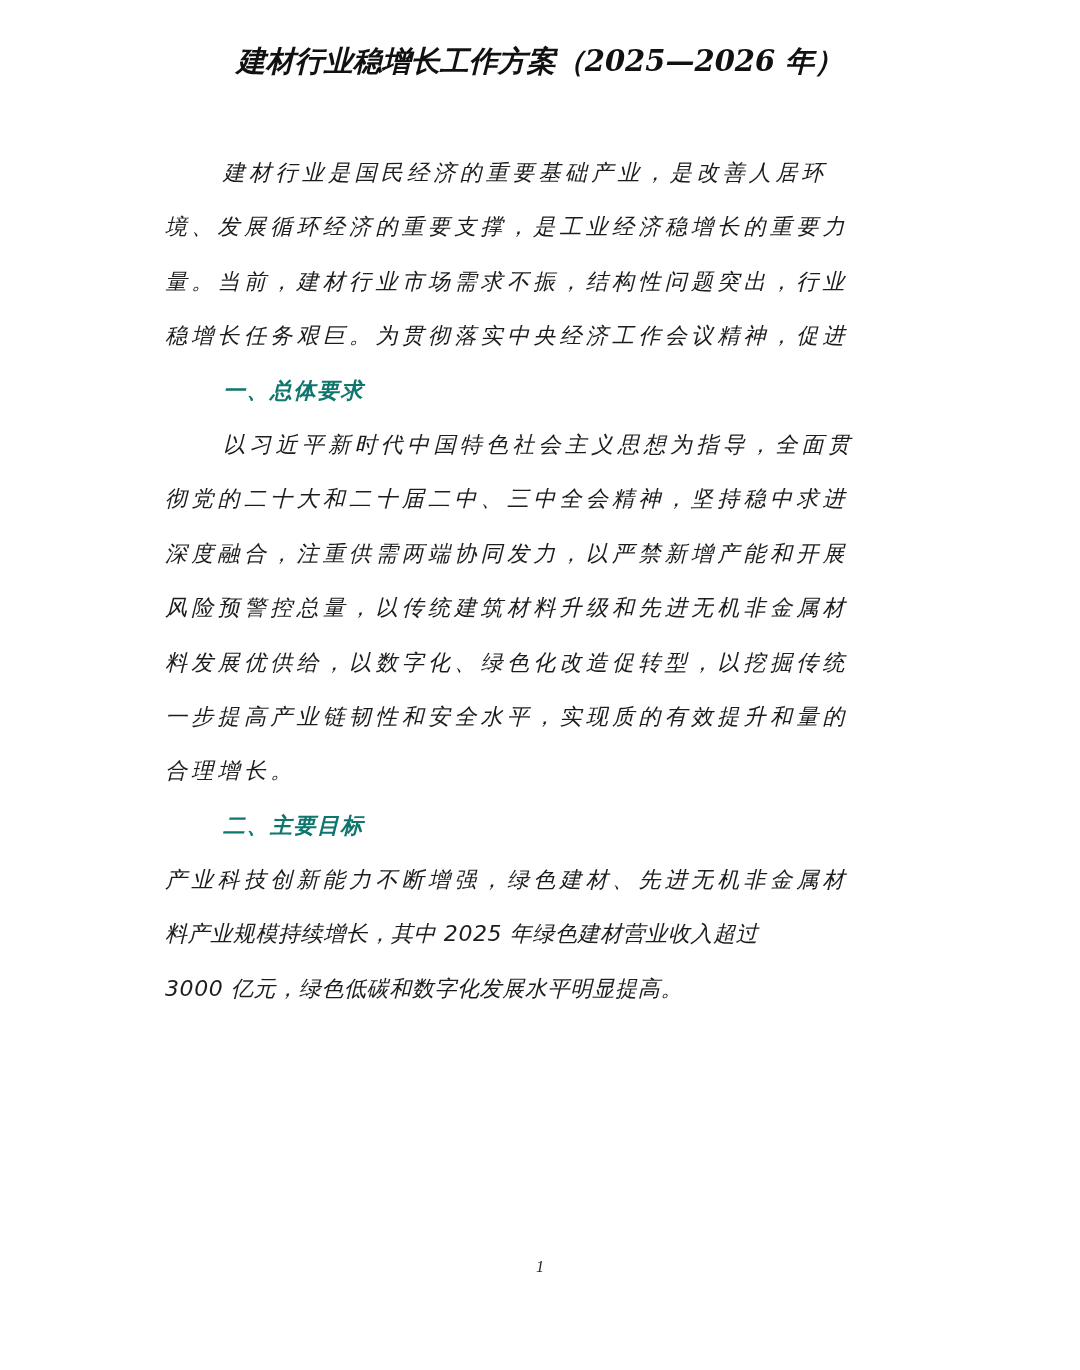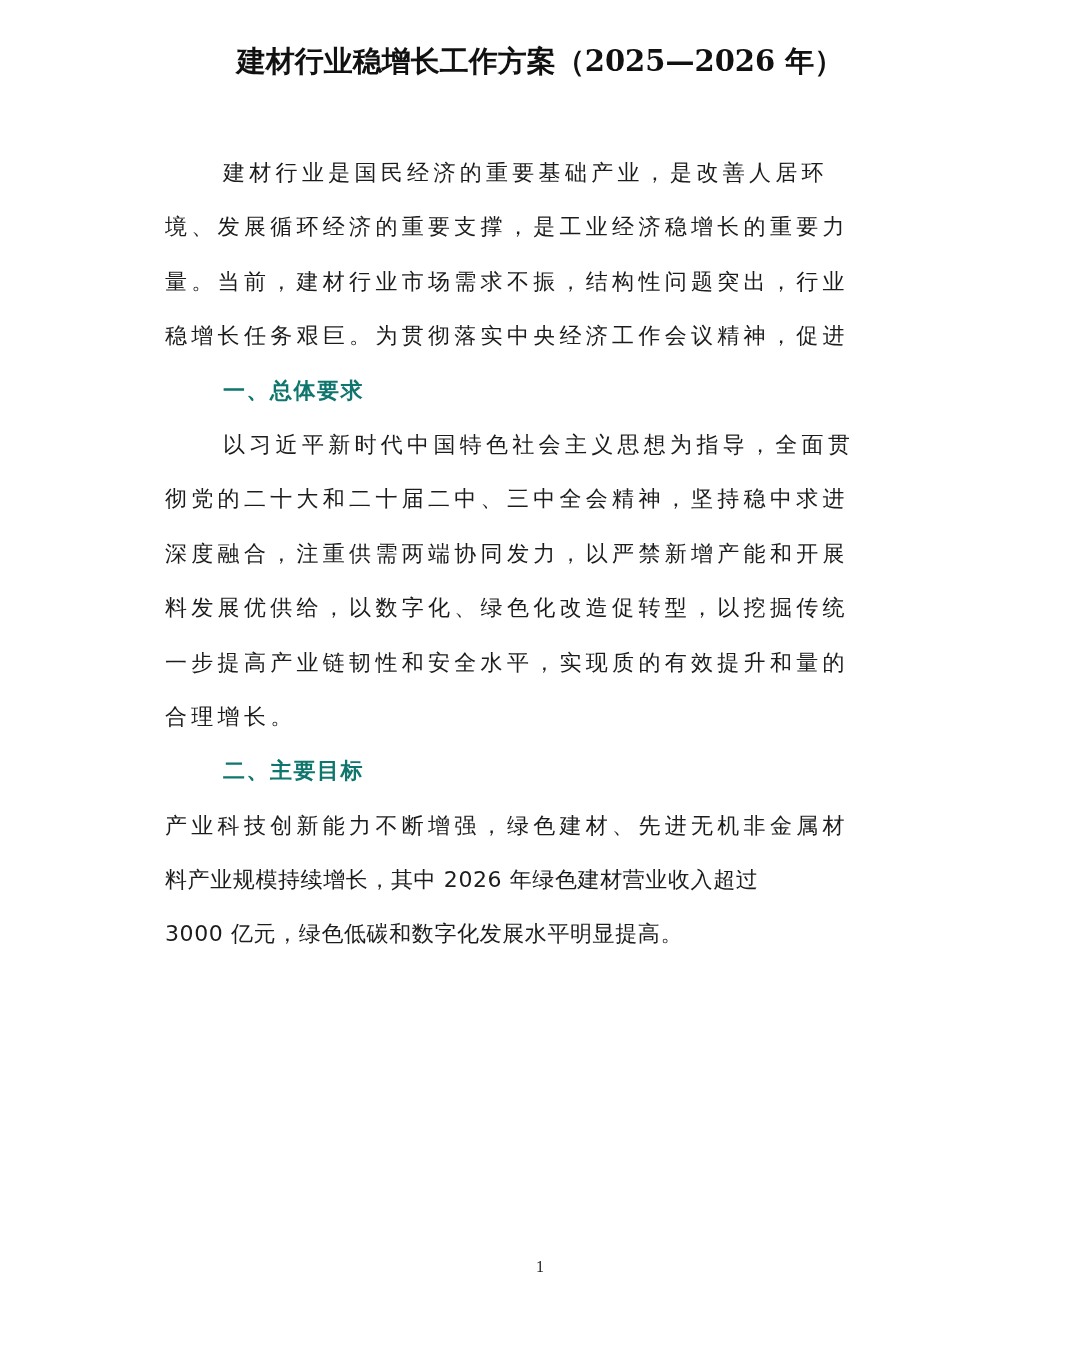--- a/index.html
+++ b/index.html
@@ -13,20 +13,21 @@
       position: relative;
       overflow: hidden;
       color: #1a1a1a;
     }
     .page {
       position: absolute;
       left: 0; top: 0;
       width: 1080px;
       height: 1370px;
       background: #ffffff;
+      font-style: italic;
     }
     .title {
       position: absolute;
       left: 0;
       top: 38px;
       width: 1080px;
       text-align: center;
       font-family: "DejaVu Serif", "Liberation Serif", serif;
       font-weight: bold;
       font-size: 29px;
@@ -88,29 +89,30 @@
       <span class="line">境、发展循环经济的重要支撑，是工业经济稳增长的重要力</span>
       <span class="line">量。当前，建材行业市场需求不振，结构性问题突出，行业</span>
       <span class="line">稳增长任务艰巨。为贯彻落实中央经济工作会议精神，促进</span>
     </div>
 
     <div>
       <span class="line heading">一、总体要求</span>
       <span class="line indent">以习近平新时代中国特色社会主义思想为指导，全面贯</span>
       <span class="line">彻党的二十大和二十届二中、三中全会精神，坚持稳中求进</span>
       <span class="line">深度融合，注重供需两端协同发力，以严禁新增产能和开展</span>
+      <span class="line">风险预警控总量，以传统建筑材料升级和先进无机非金属材</span>
       <span class="line">料发展优供给，以数字化、绿色化改造促转型，以挖掘传统</span>
       <span class="line">一步提高产业链韧性和安全水平，实现质的有效提升和量的</span>
       <span class="line">合理增长。</span>
     </div>
 
     <div>
       <span class="line heading">二、主要目标</span>
       <span class="line">产业科技创新能力不断增强，绿色建材、先进无机非金属材</span>
-      <span class="line num">料产业规模持续增长，其中 2026 年绿色建材营业收入超过</span>
+      <span class="line num">料产业规模持续增长，其中 2025 年绿色建材营业收入超过</span>
       <span class="line num">3000 亿元，绿色低碳和数字化发展水平明显提高。</span>
     </div>
 
   </div>
 
   <div class="page-number">1</div>
 
 </div>
 
 </body></html>

